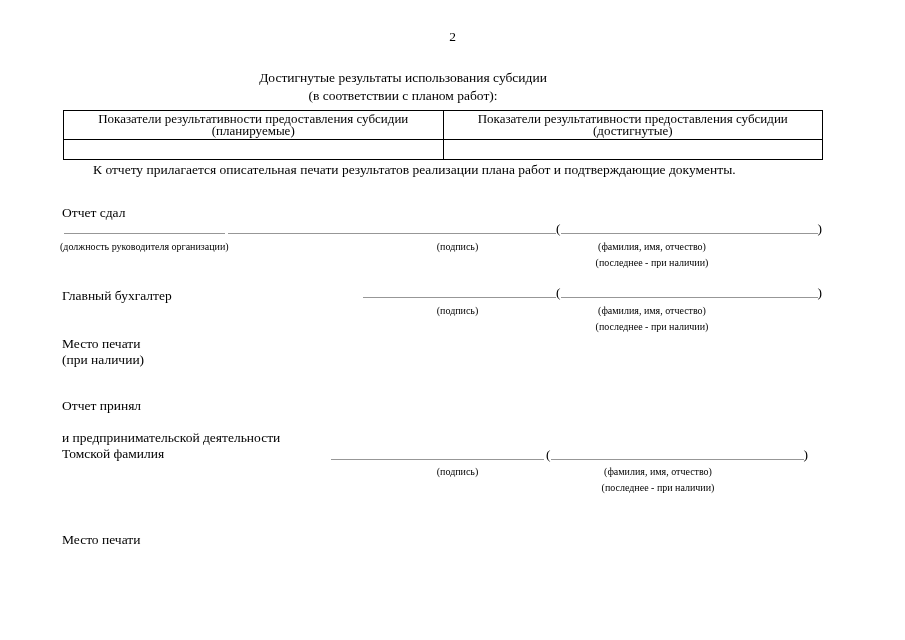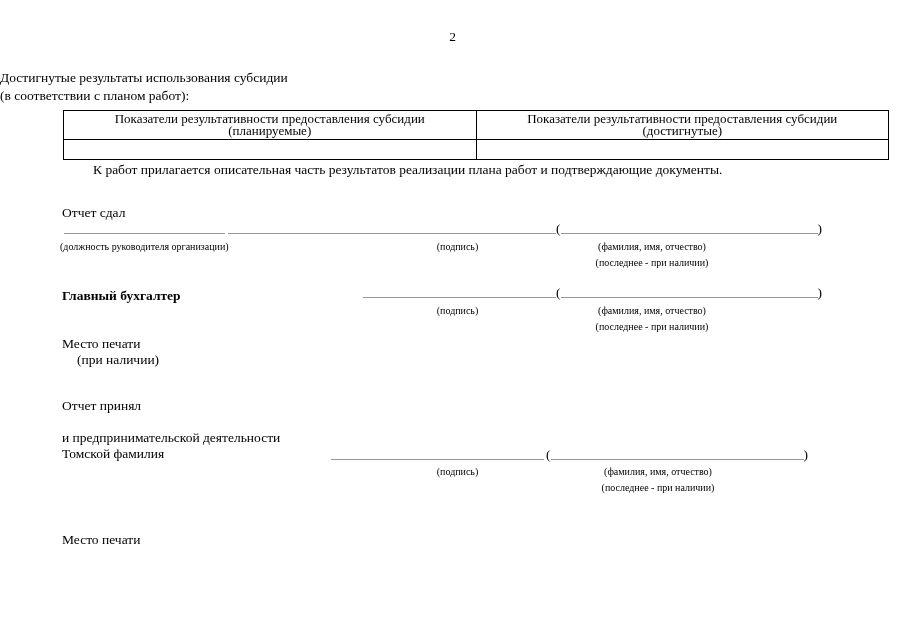--- a/index.html
+++ b/index.html
@@ -7,23 +7,23 @@
     position:relative;
     width:905px;height:640px;
     background:#ffffff;
     font-family:"Liberation Serif","DejaVu Serif",serif;
     color:#000000;
     font-size:13.5px;
     overflow:hidden;
   }
   .abs{position:absolute;white-space:nowrap;}
   .page-number{position:absolute;top:29px;left:0;width:905px;text-align:center;}
-  .doc-title{position:absolute;top:69px;left:0;width:806px;text-align:left;line-height:17.5px;}
+  .doc-title{position:absolute;top:69px;left:0;width:806px;text-align:center;line-height:17.5px;}
   .results-table{
-    position:absolute;top:110px;left:63px;width:826px;
+    position:absolute;top:110px;left:63px;width:760px;
     border-collapse:collapse;table-layout:fixed;
   }
   .results-table th,.results-table td{
     border:1px solid #000000;
     font-weight:normal;
     text-align:center;
     padding:1px 6px;
     font-size:13px;
     line-height:12.5px;
     vertical-align:middle;
@@ -67,52 +67,52 @@
         <div>(достигнутые)</div>
       </th>
     </tr>
     <tr>
       <td></td>
       <td></td>
     </tr>
   </tbody>
     </table>
 
-  <div class="note">К работ прилагается описательная часть результатов реализации плана работ и подтверждающие документы.</div>
+  <div class="note">К отчету прилагается описательная печати результатов реализации плана работ и подтверждающие документы.</div>
 
   <div class="abs" style="left:62px;top:205px;">Отчет сдал</div>
 
   <div class="rule" style="left:64px;top:219px;width:161px;"></div>
   <div class="rule" style="left:228px;top:219px;width:328px;"></div>
   <div class="paren-line" style="left:556px;top:221px;width:266px;">
     <span class="paren">(</span>
     <span class="pl-rule"></span>
     <span class="paren">)</span>
   </div>
 
   <div class="cap" style="left:60px;top:241px;">(должность руководителя организации)</div>
   <div class="cap center" style="left:380px;top:241px;width:155px;">(подпись)</div>
   <div class="cap center" style="left:548px;top:241px;width:208px;">(фамилия, имя, отчество)</div>
   <div class="cap center" style="left:548px;top:257px;width:208px;">(последнее - при наличии)</div>
 
-  <div class="abs" style="left:62px;top:288px;font-weight:bold;">Главный бухгалтер</div>
+  <div class="abs" style="left:62px;top:288px;">Главный бухгалтер</div>
 
   <div class="rule" style="left:363px;top:283px;width:193px;"></div>
   <div class="paren-line" style="left:556px;top:285px;width:266px;">
     <span class="paren">(</span>
     <span class="pl-rule"></span>
     <span class="paren">)</span>
   </div>
 
   <div class="cap center" style="left:380px;top:305px;width:155px;">(подпись)</div>
   <div class="cap center" style="left:548px;top:305px;width:208px;">(фамилия, имя, отчество)</div>
   <div class="cap center" style="left:548px;top:321px;width:208px;">(последнее - при наличии)</div>
 
   <div class="abs" style="left:62px;top:336px;">Место печати</div>
-  <div class="abs" style="left:77px;top:352px;">(при наличии)</div>
+  <div class="abs" style="left:62px;top:352px;">(при наличии)</div>
 
   <div class="abs" style="left:62px;top:398px;">Отчет принял</div>
   <div class="abs" style="left:62px;top:430px;">и предпринимательской деятельности</div>
   <div class="abs" style="left:62px;top:446px;">Томской фамилия</div>
 
   <div class="rule" style="left:331px;top:445px;width:213px;"></div>
   <div class="paren-line" style="left:546px;top:447px;width:262px;">
     <span class="paren">(</span>
     <span class="pl-rule"></span>
     <span class="paren">)</span>

